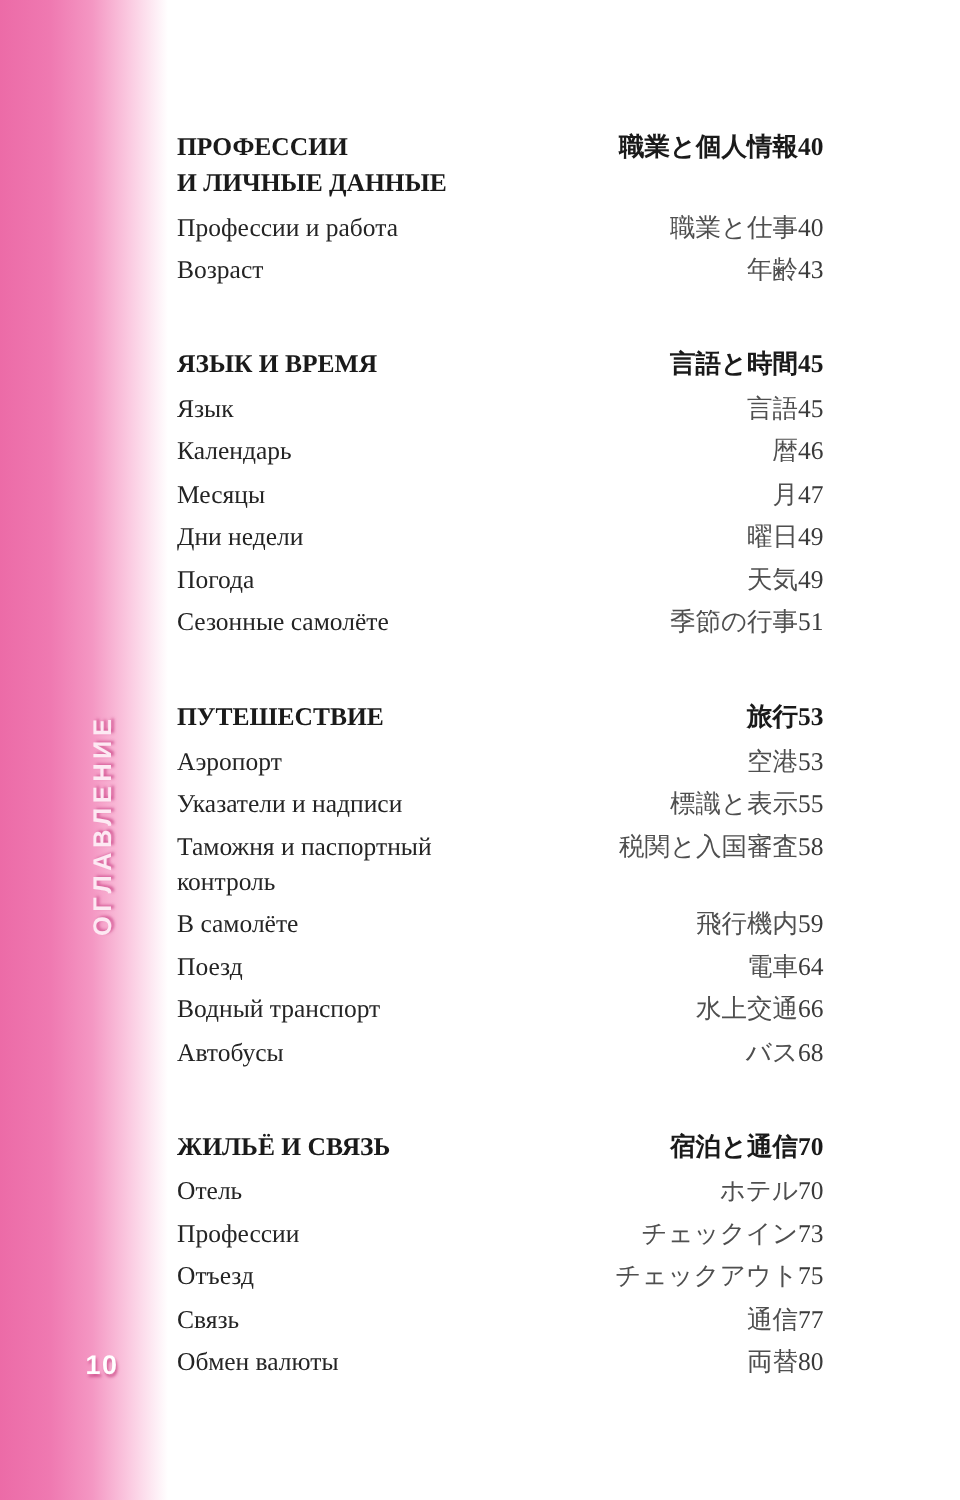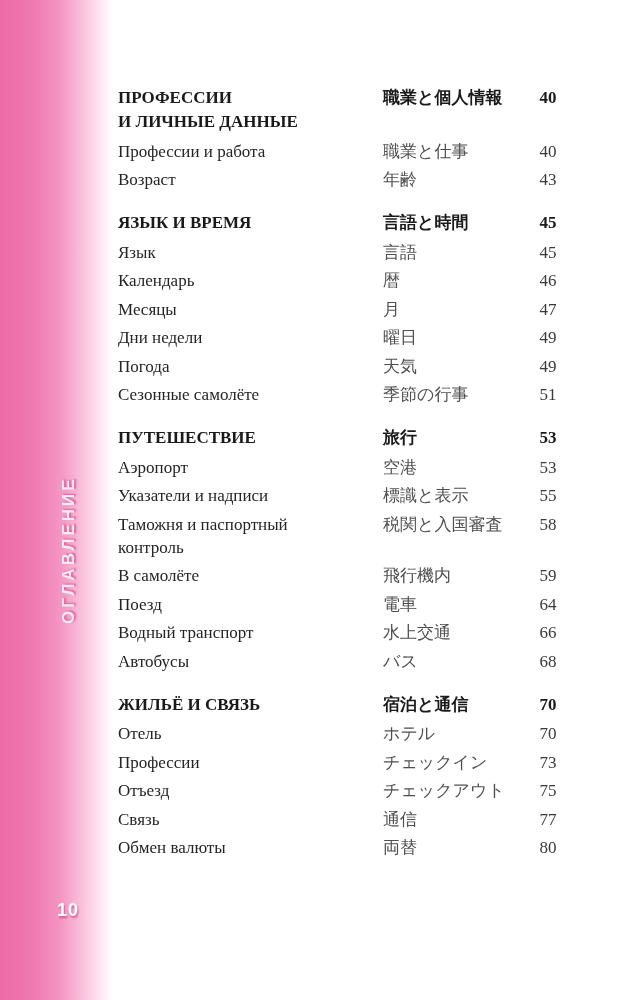--- a/index.html
+++ b/index.html
@@ -46,44 +46,45 @@
     text-shadow: 1px 2px 2px rgba(203, 77, 138, 0.85);
   }
 
   
   .toc {
     position: absolute;
     left: 118px;
     top: 86px;
     width: 446px;
   }
-  .toc-section { margin-top: 20px; }
+  .toc-section { margin-top: 40px; }
   .toc-section:first-child { margin-top: 0; }
 
   .toc-row {
     display: flex;
     align-items: flex-start;
     margin-bottom: 5.5px;
     font-size: 17px;
     line-height: 23px;
   }
   .toc-row .c-ru {
     flex: 0 0 265px;
     color: #242424;
     white-space: pre-line;
     padding-right: 10px;
   }
   .toc-row .c-ja {
     flex: 1 1 auto;
     color: #4f4f4f;
     font-size: 17px;
+    text-align: right;
   }
   .toc-row .c-pg {
     flex: 0 0 32px;
-    text-align: center;
+    text-align: left;
     color: #3a3a3a;
   }
   .toc-row.head { line-height: 24px; }
   .toc-row.head .c-ru,
   .toc-row.head .c-ja,
   .toc-row.head .c-pg {
     font-weight: bold;
     color: #1a1a1a;
   }
 </style>

